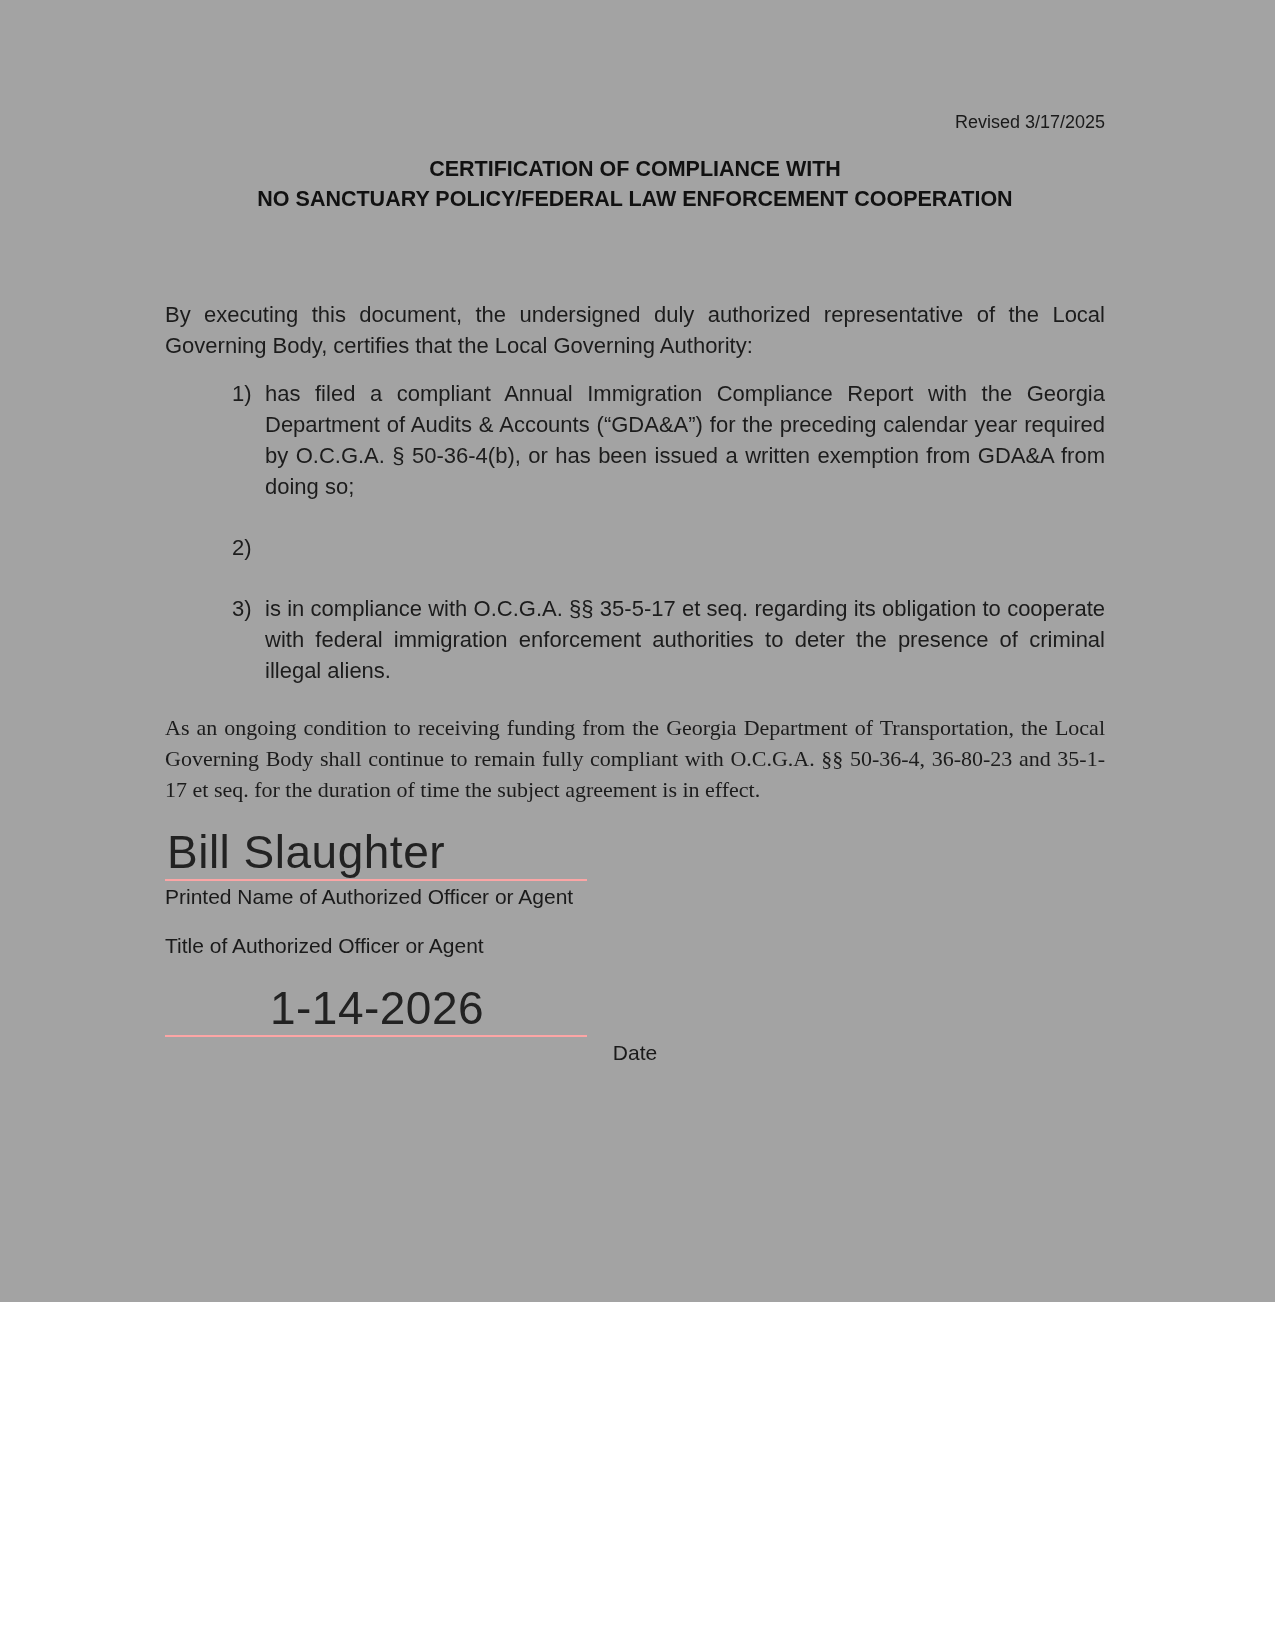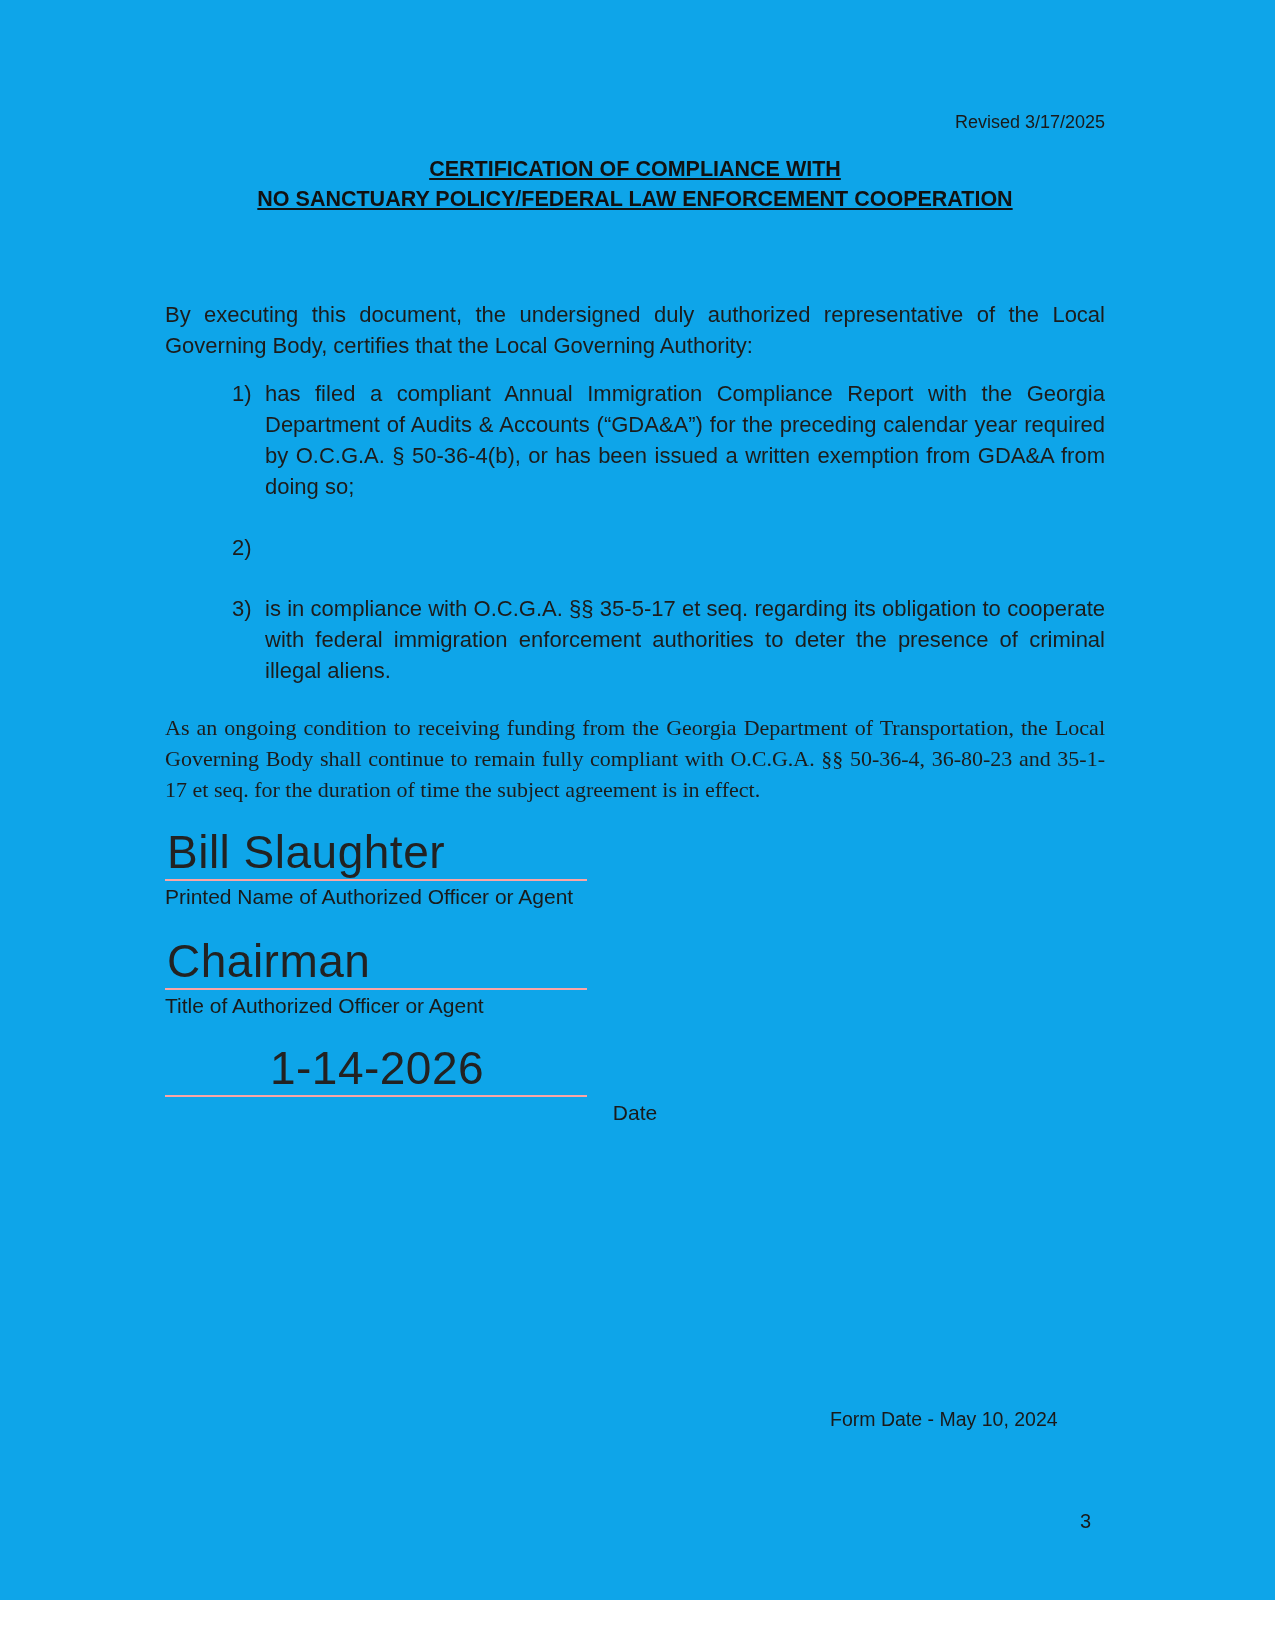--- a/index.html
+++ b/index.html
@@ -1,20 +1,20 @@
 <!DOCTYPE html>
 <html><head>
 <meta charset="utf-8">
 <style>
   html,body { margin:0; padding:0; background:#ffffff; }
   .page {
     position:relative;
-    width:1275px; height:1600px;
+    width:1275px; height:1302px;
     margin:0 auto;
-    background:#0ea5e9;
+    background:#a3a3a3;
     box-sizing:border-box;
     padding:0 170px 0 165px;
     font-family:"Liberation Sans", sans-serif;
     color:#1c1c1c;
     font-size:22px;
     line-height:31px;
     overflow:hidden;
   }
   .revised {
     margin-top:110px;
@@ -23,21 +23,20 @@
     line-height:24px;
     color:#1a1a1a;
   }
   .title {
     margin-top:20px;
     text-align:center;
     font-weight:700;
     font-size:21.5px;
     line-height:30px;
     color:#111;
-    text-decoration:underline;
   }
   .intro {
     margin:85px 0 0 0;
     text-align:justify;
   }
   .list { margin-top:17px; }
   .list-item {
     display:flex;
     margin-top:30px;
     align-items:flex-start;
@@ -137,21 +136,20 @@
 
   <div class="sig-block">
 
 
     <div class="field field-name">
       <div class="fill-value fill-line">Bill Slaughter</div>
       <div class="field-label">Printed Name of Authorized Officer or Agent</div>
     </div>
 
     <div class="field field-title">
-      <div class="fill-value fill-line">Chairman</div>
       <div class="field-label">Title of Authorized Officer or Agent</div>
     </div>
 
     <div class="field field-date">
       <div class="fill-value fill-line">1-14-2026</div>
       <div class="field-label">Date</div>
     </div>
 
   </div>
 

